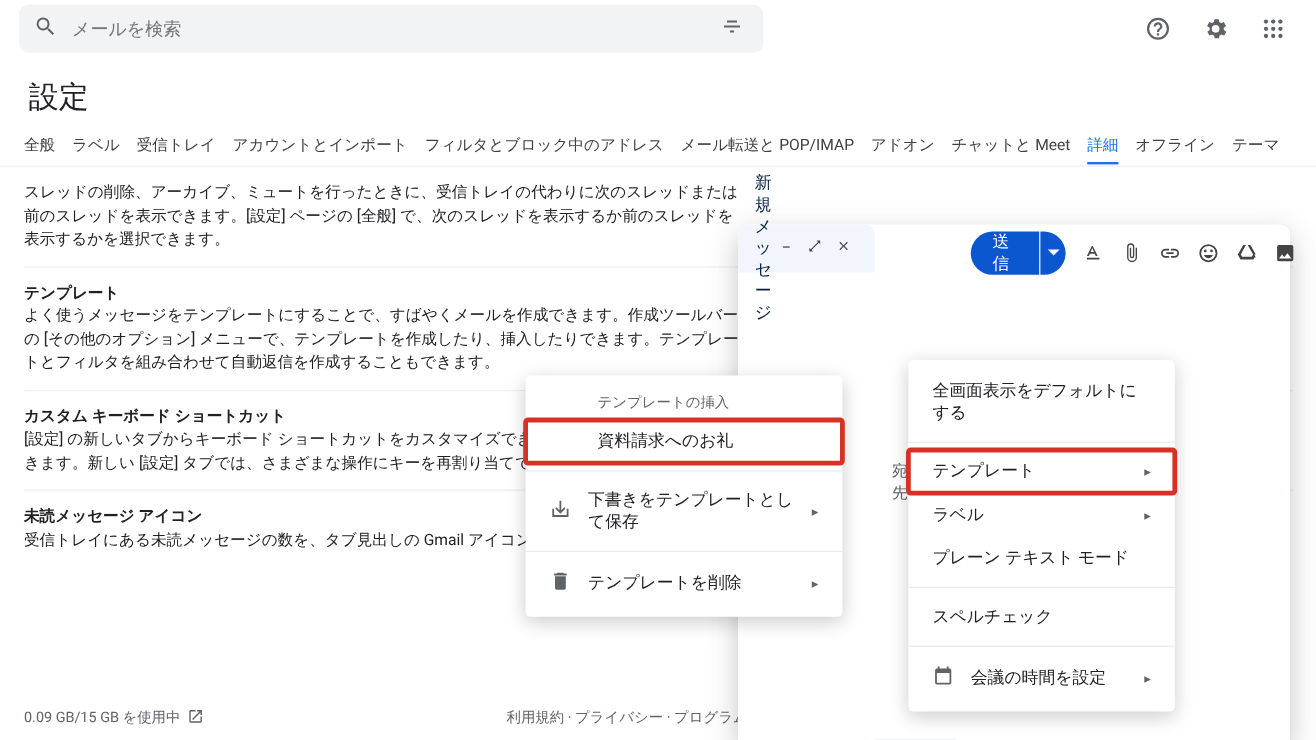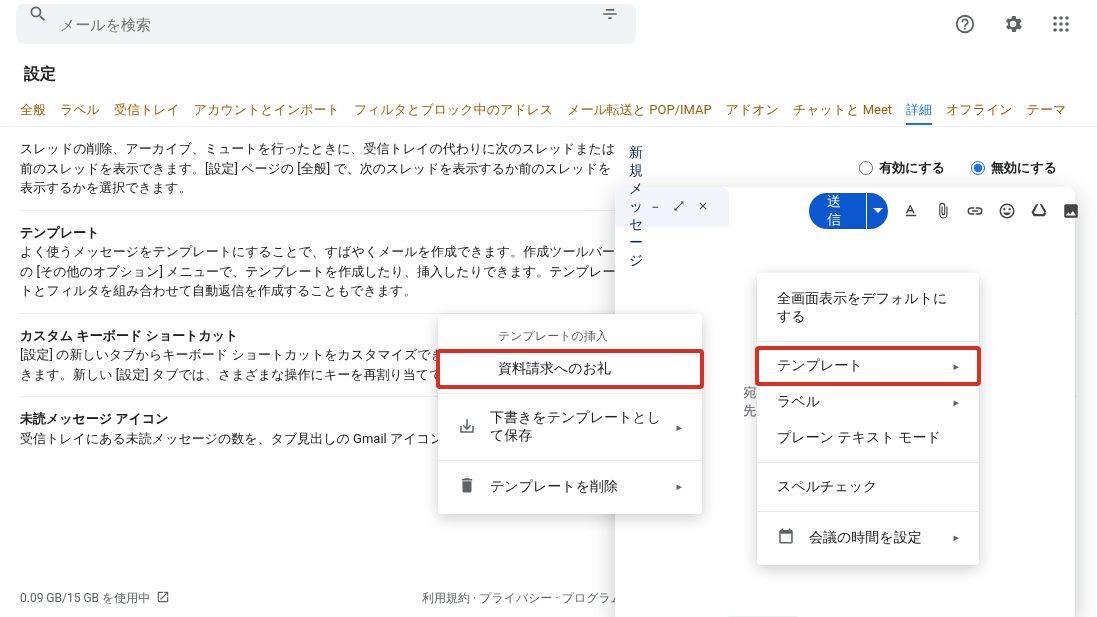--- a/index.html
+++ b/index.html
@@ -1,28 +1,28 @@
 <!DOCTYPE html>
 <html><head>
 <meta charset="utf-8">
 <style>
 *{box-sizing:border-box;margin:0;padding:0}
 body{font-family:Roboto,Arial,sans-serif;font-size:13px;color:#202124;background:#fff;width:1097px;height:617px;overflow:hidden;position:relative}
 .topbar{height:48px;display:flex;align-items:center;padding:0 16px;gap:8px;border-bottom:0}
-.search{flex:0 0 620px;height:40px;background:#f1f3f4;border-radius:8px;display:flex;padding:0 12px;color:#5f6368}
+.search{flex:0 0 620px;height:40px;background:#f1f3f4;border-radius:8px;display:flex;align-items:center;padding:0 12px;color:#5f6368}
 .search svg{width:20px;height:20px;fill:#5f6368}
 .search input{border:none;background:none;flex:1;font-size:15px;margin-left:12px;outline:none;color:#5f6368}
 .searchfilter{margin-left:auto;margin-right:4px}
 .topicons{margin-left:auto;display:flex;gap:8px;align-items:center}
 .iconbtn{width:40px;height:40px;border-radius:50%;display:flex;align-items:center;justify-content:center;cursor:pointer;color:#5f6368}
 .iconbtn svg{width:22px;height:22px;fill:currentColor}
 .iconbtn.apps svg{width:18px;height:18px}
-h1.settings-title{font-size:16px;font-weight:700;padding:16px 24px 12px}
+h1.settings-title{font-size:25px;font-weight:400;padding:16px 24px 12px}
 .tabbar{border-bottom:1px solid #eceff1;padding:0 20px;height:30px;display:flex;align-items:flex-start;gap:14px;font-size:13px}
-.tab{color:#a16207;cursor:pointer;line-height:26px}
+.tab{color:#404040;cursor:pointer;line-height:26px}
 .tab.active{color:#202124;font-weight:400;border-bottom:2px solid #1a73e8;color:#1a73e8}
 .settings-body{padding:0 20px}
 .setting-row{border-bottom:1px solid #eceff1;padding:12px 0;display:flex}
 .setting-text{flex:0 0 600px;font-size:13px;line-height:1.5;color:#202124}
 .setting-text .title{font-weight:700}
 .setting-controls{display:flex;gap:26px;margin-left:auto;font-size:13px;color:#202124;align-items:flex-start;padding-right:20px}
 .radio{display:flex;align-items:center;gap:6px}
 .radio input{accent-color:#1a73e8;width:14px;height:14px}
 .radio label b{font-weight:700}
 .footer{position:absolute;bottom:0;left:0;right:0;height:38px;display:flex;align-items:center;padding:0 20px;font-size:12px;color:#5f6368}
@@ -52,21 +52,21 @@
 
 .menu{position:absolute;background:#fff;box-shadow:0 4px 16px rgba(0,0,0,.2);border-radius:4px;padding:8px 0;font-size:14px;z-index:30}
 .menu-item{padding:9px 20px 9px 20px;min-width:220px;display:flex;align-items:center;color:#202124;cursor:pointer}
 .menu-item.arrow::after{content:"▸";margin-left:auto;font-size:11px;color:#5f6368}
 .menu-sep{height:1px;background:#e8eaed;margin:6px 0}
 .menu-item.icon{gap:14px}
 .menu-item.icon svg{width:18px;height:18px;fill:#5f6368}
 .menu-heading{padding:6px 20px 6px 60px;font-size:12px;color:#5f6368}
 .submenu .menu-item{padding-left:60px}
 .redbox{outline:4px solid #d93025;outline-offset:-2px;border-radius:2px}
-.menu1{right:118px;bottom:52px;width:222px}
+.menu1{right:118px;bottom:24px;width:222px}
 .menu2{left:438px;bottom:103px;width:264px}
 </style>
 </head>
 <body>
 
 <div class="topbar">
   <div class="search">
     <span><svg viewBox="0 0 24 24">
           <path d="M15.5 14h-.79l-.28-.27A6.471 6.471 0 0016 9.5 6.5 6.5 0 109.5 16c1.61 0 3.09-.59 4.23-1.57l.27.28v.79l5 4.99L20.49 19l-4.99-5zm-6 0C7.01 14 5 11.99 5 9.5S7.01 5 9.5 5 14 7.01 14 9.5 11.99 14 9.5 14z"></path>
         </svg></span>
@@ -112,21 +112,21 @@
   <span class="tab">フィルタとブロック中のアドレス</span>
   <span class="tab">メール転送と POP/IMAP</span>
   <span class="tab">アドオン</span>
   <span class="tab">チャットと Meet</span>
   <span class="tab active">詳細</span>
   <span class="tab">オフライン</span>
   <span class="tab">テーマ</span>
 </div>
 
 <div class="settings-body">
-  <div class="setting-row" style="align-items:center">
+  <div class="setting-row" style="align-items:flex-end">
     <div class="setting-text">スレッドの削除、アーカイブ、ミュートを行ったときに、受信トレイの代わりに次のスレッドまたは前のスレッドを表示できます。[設定] ページの [全般] で、次のスレッドを表示するか前のスレッドを表示するかを選択できます。</div>
     <div class="setting-controls">
       <div class="radio">
           <input type="radio" name="aa" style="">
           <label><b>有効にする</b></label>
         </div>
       <div class="radio">
           <input type="radio" name="aa" checked="" style="">
           <label><b>無効にする</b></label>
         </div>

